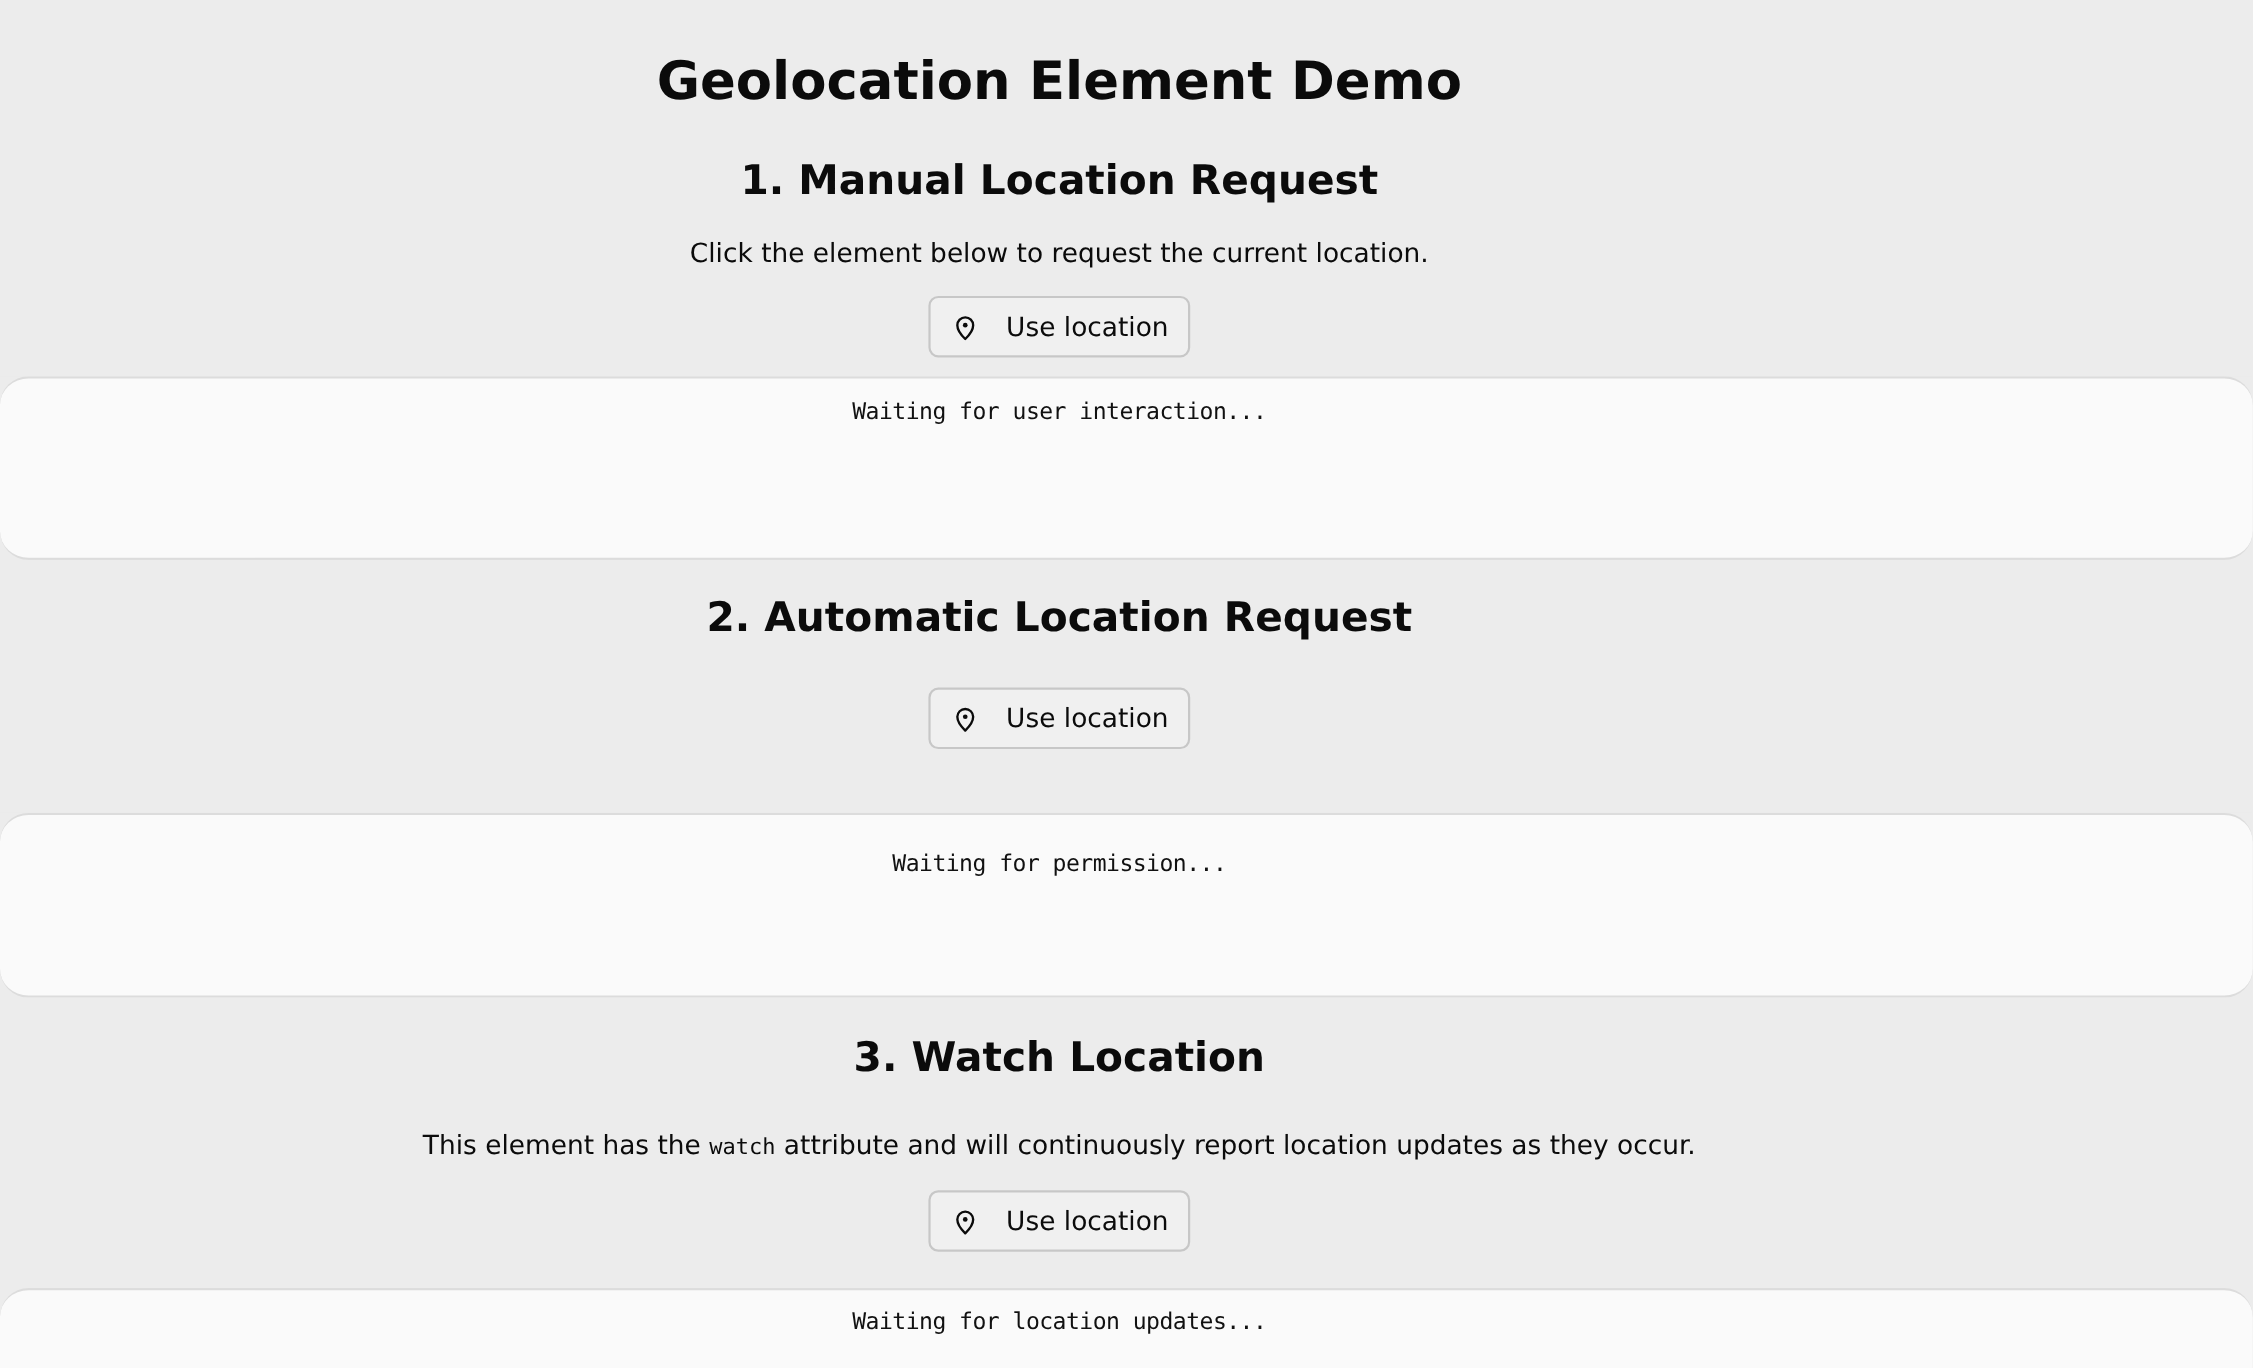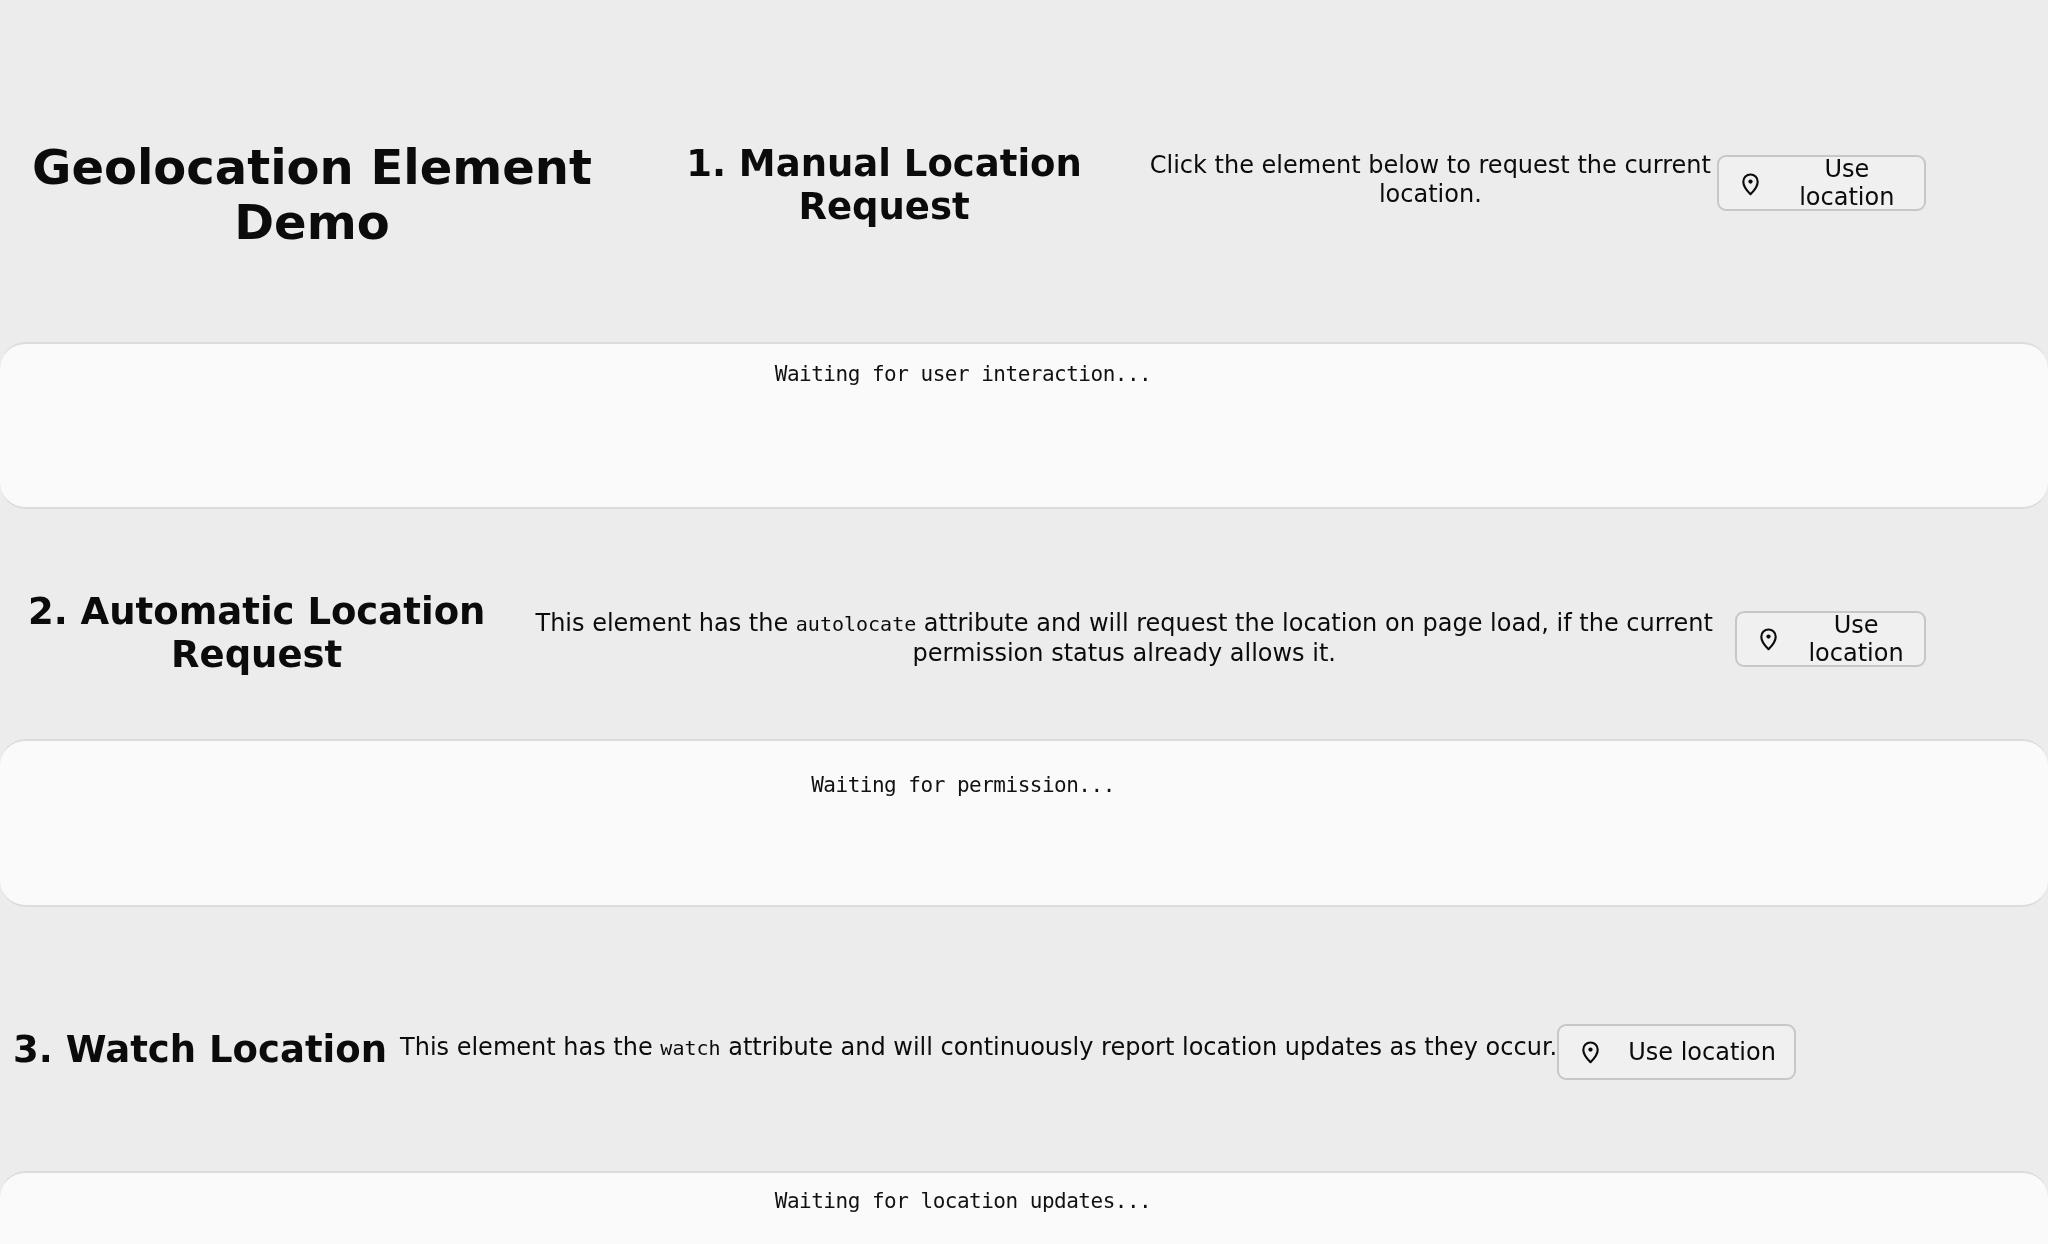--- a/index.html
+++ b/index.html
@@ -10,21 +10,21 @@
     width: 2048px;
     height: 1244px;
     overflow: hidden;
     background: #ececec;
     color: #0b0b0b;
     font-family: "DejaVu Sans", "Liberation Sans", sans-serif;
   }
   .sec {
     box-sizing: border-box;
     display: flex;
-    flex-direction: row;
+    flex-direction: column;
     align-items: center;
     background: #ececec;
     padding-right: 122px; 
     text-align: center;
   }
   h1.page-title {
     font-size: 48px;
     line-height: 55px;
     font-weight: bold;
     margin: 47px 0 0 0;
@@ -81,21 +81,21 @@
   #sec1 .desc        { margin-top: 18px; }
   #sec1 .use-location{ margin-top: 24px; }
   #st1  { height: 167px; padding-top: 18px; }
   #sec2 { height: 230px; }
   #sec2 .sec-heading { margin-top: 31px; }
   #sec2 .desc        { margin-top: 29px; }
   #sec2 .use-location{ margin-top: 29px; }
   #st2  { height: 168px; padding-top: 32px; }
   #sec3 { height: 264px; }
   #sec3 .sec-heading { margin-top: 33px; }
-  #sec3 .desc        { margin-top: 18px; }
+  #sec3 .desc        { margin-top: 31px; }
   #sec3 .use-location{ margin-top: 25px; }
   #st3  { height: 105px; padding-top: 16px; border-bottom: none; text-align: center; }
 </style>
 </head>
 <body>
 
 <main>
 
   <section class="sec" id="sec1">
     <h1 class="page-title">Geolocation Element Demo</h1>
@@ -110,21 +110,20 @@
       </span>
       <span>Use location</span>
     </button>
   </section>
   <div class="status" id="st1">
     <span>Waiting for user interaction...</span>
   </div>
 
   <section class="sec" id="sec2">
     <h2 class="sec-heading">2. Automatic Location Request</h2>
-    <p class="desc"><span>This element has the </span><code class="inline-code">autolocate</code><span> attribute and will request the location on page load, if the current permission status already allows it.</span></p>
     <button class="use-location">
       <span>
         <svg width="27" height="27" viewBox="0 0 24 24" fill="none" stroke="#0b0b0b" stroke-width="1.9" stroke-linecap="round" stroke-linejoin="round">
           <path d="M12 21.5 C 12 21.5 5.6 15.4 5.6 10.4 A 6.4 6.4 0 1 1 18.4 10.4 C 18.4 15.4 12 21.5 12 21.5 Z"></path>
           <circle cx="12" cy="10.3" r="1.9" fill="#0b0b0b" stroke="none"></circle>
         </svg>
       </span>
       <span>Use location</span>
     </button>
   </section>

